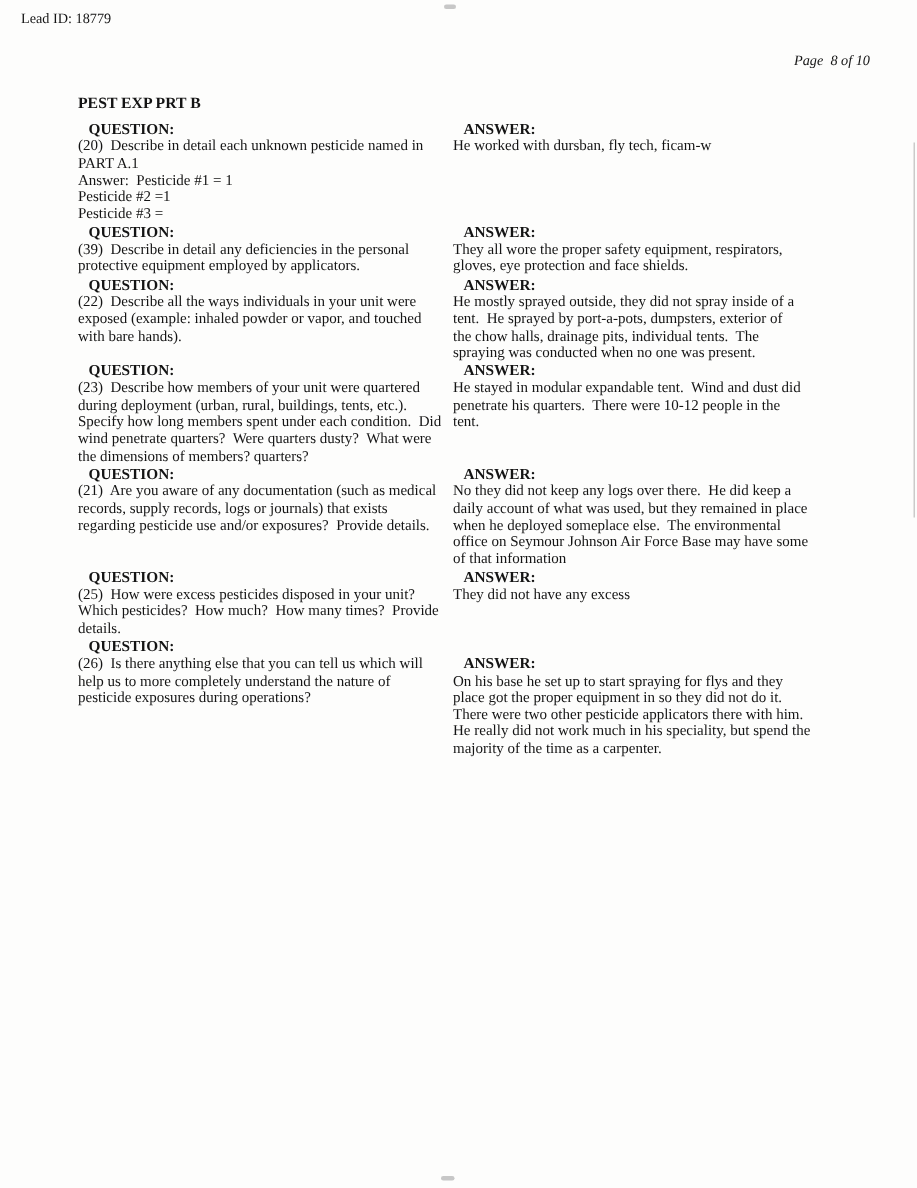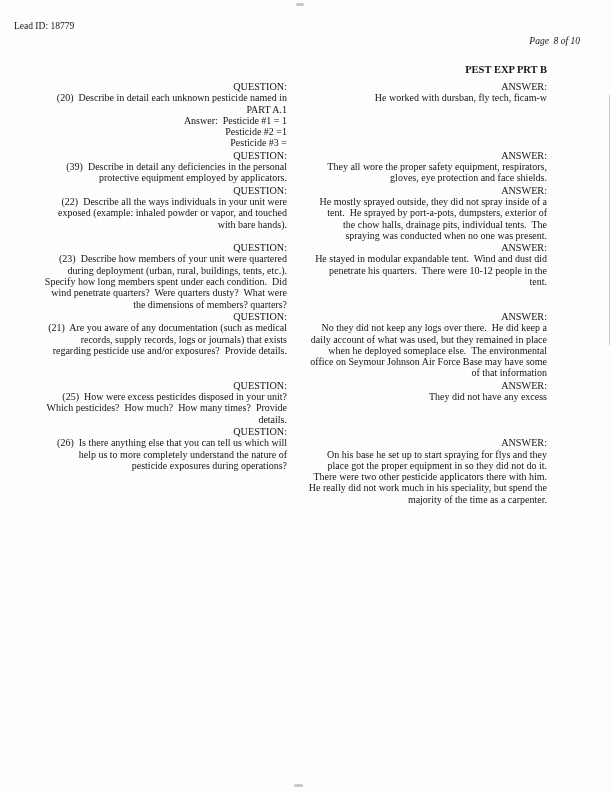--- a/index.html
+++ b/index.html
@@ -11,52 +11,51 @@
     height: 792px;
     position: relative;
     background: #fdfdfc;
     font-family: "Liberation Serif", serif;
     color: #141414;
     overflow: hidden;
   }
   .header-left {
     position: absolute;
     left: 14px;
-    top: 21px;
+    top: 8px;
     font-size: 9.5px;
     white-space: pre;
   }
   .header-right {
     position: absolute;
     right: 31px;
     top: 36px;
     font-size: 9.5px;
     white-space: pre;
     font-style: italic;
   }
   .content {
     position: absolute;
-    left: 37px;
+    left: 52px;
     top: 64px;
     width: 510px;
-    text-align: right;
   }
   .doc-title {
     font-weight: bold;
     font-size: 10.5px;
     margin-bottom: 6px;
     white-space: pre;
   }
   .qa-block {
     display: grid;
     grid-template-columns: 250px 260px;
     margin-bottom: 1px;
   }
   .block-label {
-    font-weight: normal;
+    font-weight: bold;
     font-size: 10.2px;
     line-height: 11.3px;
     padding-left: 7px;
     white-space: pre;
   }
   .block-text {
     font-size: 10px;
     line-height: 11.3px;
     white-space: pre;
   }

